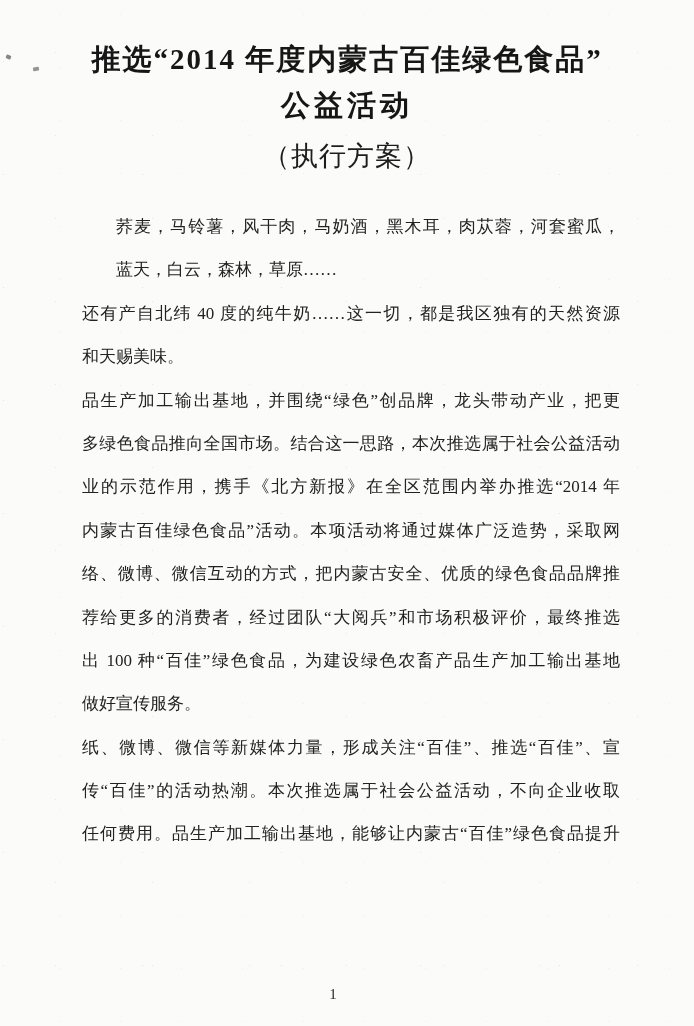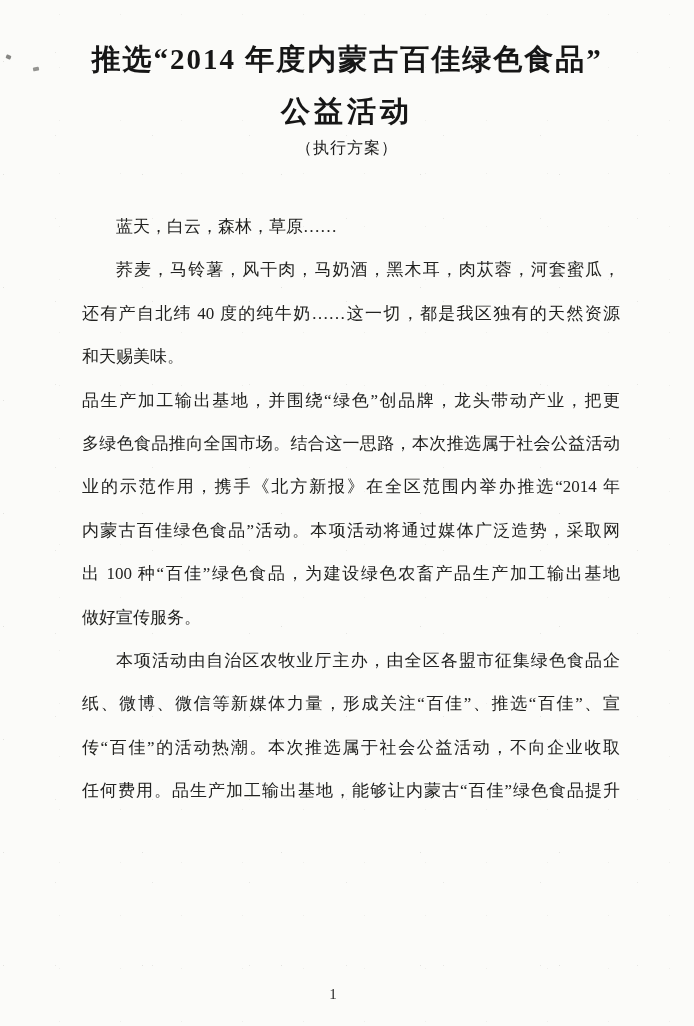--- a/index.html
+++ b/index.html
@@ -44,29 +44,29 @@
     left: 0;
     width: 100%;
     text-align: center;
     font-size: 29px;
     font-weight: bold;
     letter-spacing: 2px;
     color: #161616;
     white-space: nowrap;
   }
   .doc-title.line1 { top: 40px; }
-  .doc-title.line2 { top: 92px; letter-spacing: 4px; }
+  .doc-title.line2 { top: 86px; letter-spacing: 4px; }
 
   .doc-subtitle {
     position: absolute;
     top: 138px;
     left: 0;
     width: 100%;
     text-align: center;
-    font-size: 16px;
+    font-size: 27px;
     letter-spacing: 1px;
     color: #1d1d1d;
     white-space: nowrap;
   }
 
   .doc-body {
     position: absolute;
     top: 205px;
     left: 82px;
     width: 538px;
@@ -101,31 +101,32 @@
   <div class="speck s1"></div>
   <div class="speck s2"></div>
 
   <div class="doc-title line1">推选“2014 年度内蒙古百佳绿色食品”</div>
 
   <div class="doc-title line2">公益活动</div>
 
   <div class="doc-subtitle">（执行方案）</div>
 
   <div class="doc-body">
+      <div class="line indent">荞麦，马铃薯，风干肉，马奶酒，黑木耳，肉苁蓉，河套蜜瓜，</div>
       <div class="line indent para-end">蓝天，白云，森林，草原……</div>
-      <div class="line indent">荞麦，马铃薯，风干肉，马奶酒，黑木耳，肉苁蓉，河套蜜瓜，</div>
       <div class="line">还有产自北纬 40 度的纯牛奶……这一切，都是我区独有的天然资源</div>
       <div class="line para-end">和天赐美味。</div>
       <div class="line">品生产加工输出基地，并围绕“绿色”创品牌，龙头带动产业，把更</div>
       <div class="line">多绿色食品推向全国市场。结合这一思路，本次推选属于社会公益活动</div>
       <div class="line">业的示范作用，携手《北方新报》在全区范围内举办推选“2014 年</div>
       <div class="line">内蒙古百佳绿色食品”活动。本项活动将通过媒体广泛造势，采取网</div>
+      <div class="line">络、微博、微信互动的方式，把内蒙古安全、优质的绿色食品品牌推</div>
+      <div class="line">荐给更多的消费者，经过团队“大阅兵”和市场积极评价，最终推选</div>
       <div class="line">出 100 种“百佳”绿色食品，为建设绿色农畜产品生产加工输出基地</div>
       <div class="line para-end">做好宣传服务。</div>
-      <div class="line indent">本项活动由自治区农牧业厅主办，由全区各盟市征集绿色食品企</div>
       <div class="line">纸、微博、微信等新媒体力量，形成关注“百佳”、推选“百佳”、宣</div>
       <div class="line">传“百佳”的活动热潮。本次推选属于社会公益活动，不向企业收取</div>
       <div class="line">任何费用。品生产加工输出基地，能够让内蒙古“百佳”绿色食品提升</div>
     </div>
 
   <div class="page-number">1</div>
 
 </div>
 
 </body></html>

